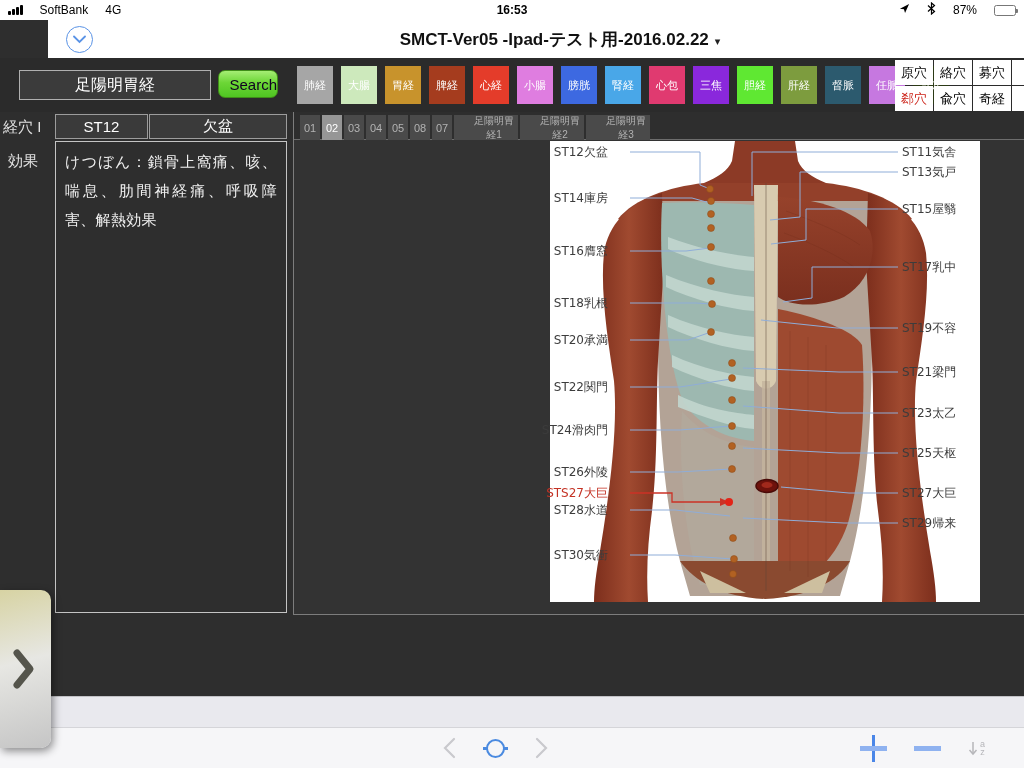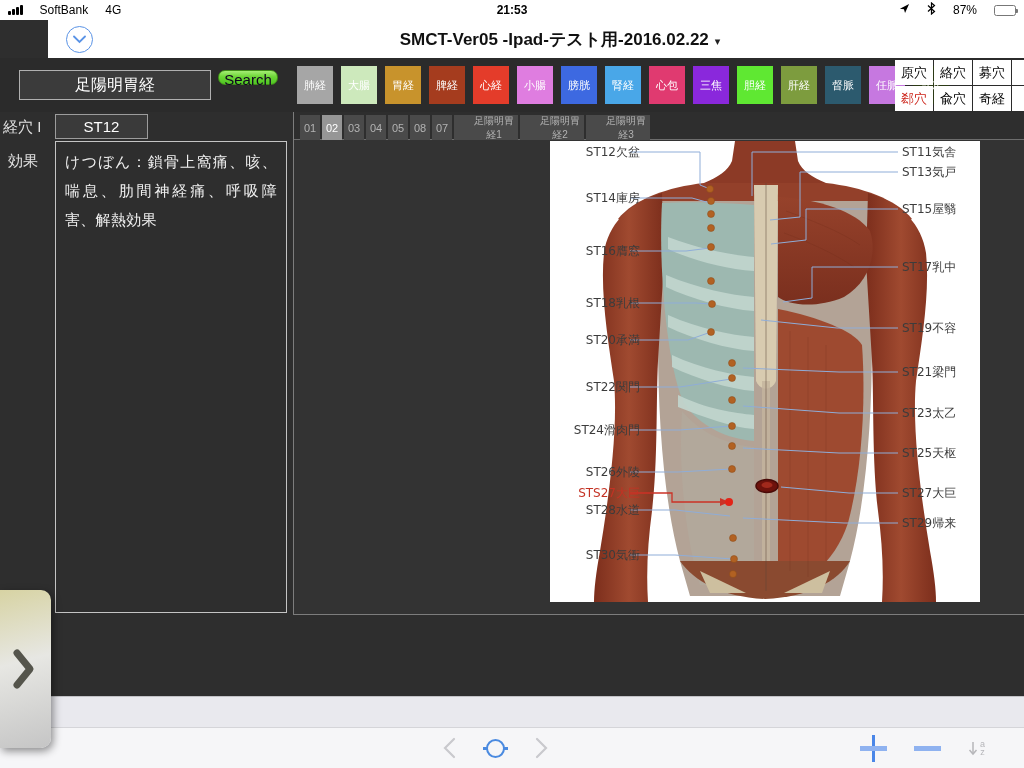--- a/index.html
+++ b/index.html
@@ -23,22 +23,22 @@
   .title-bar{position:absolute;top:20px;left:0;width:1024px;height:38px;background:#fff;margin-left:48px;}
   .title-center{position:absolute;left:0;right:0;top:8px;text-align:center;font-size:17px;font-weight:bold;color:#111;}
   .title-caret{font-size:11px;margin-left:6px;color:#222;}
   .disclose-btn{position:absolute;left:18px;top:6px;width:27px;height:27px;border:1.5px solid #5a93e6;border-radius:50%;
     background:#fff;display:flex;align-items:center;justify-content:center;}
   .glass-btn{position:absolute;right:16px;top:4px;width:30px;height:30px;background:transparent;border:none;}
   
   .toolbar{position:absolute;top:58px;left:0;width:1024px;height:54px;background:#2b2b2b;}
   .search-input{position:absolute;left:19px;top:12px;width:192px;height:30px;background:#3b3b3b;
     border:1px solid #b0b0b0;color:#fff;font-size:16px;text-align:center;font-family:inherit;}
-  .search-btn{position:absolute;left:218px;top:12px;width:60px;height:15px;border:1px solid #3f8d18;border-radius:7px;
-    background:linear-gradient(#a5ed74,#6cd636 45%,#4fc522);color:#102;font-size:15px;font-family:inherit;}
+  .search-btn{position:absolute;left:218px;top:12px;width:60px;height:28px;border:1px solid #3f8d18;border-radius:7px;
+    background:linear-gradient(#a5ed74,#6cd636 45%,#4fc522);color:#102;font-size:15px;font-family:inherit;text-align:right;}
   .meridian-row{position:absolute;left:297px;top:8px;display:flex;gap:8px;}
   .mbtn{width:36px;height:38px;border:none;font-size:11px;font-family:inherit;
     display:flex;align-items:center;justify-content:center;cursor:pointer;}
   .acu-grid{position:absolute;left:895px;top:2px;display:grid;grid-template-columns:repeat(4,38px);grid-auto-rows:25px;gap:1px;width:155px;}
   .abtn{background:#fff;border:none;font-size:13px;font-family:inherit;color:#000;
     display:flex;align-items:center;justify-content:center;}
   
   .left-panel{position:absolute;left:0;top:112px;width:290px;height:503px;background:#2e2e2e;}
   .lp-section{position:absolute;left:3px;top:6px;font-size:15px;color:#e2e2e2;}
   .code-box{position:absolute;left:55px;top:2px;width:93px;height:25px;background:#3a3a3a;border:1px solid #9c9c9c;
@@ -56,21 +56,21 @@
   .tab{height:25px;background:#4a4a4a;color:#b3b3b3;font-size:11px;border:none;font-family:inherit;
     display:flex;align-items:center;justify-content:center;}
   .tab.num{width:20px;}
   .tab.wide{width:64px;font-size:10px;padding-left:16px;}
   .tab.selected{background:#969696;color:#fff;}
   
   .anatomy{position:absolute;left:550px;top:141px;width:430px;height:461px;background:#fff;}
   .anatomy svg.scene{position:absolute;left:0;top:0;width:430px;height:461px;}
   .lbl{position:absolute;font-size:12px;color:#3c3c3c;white-space:nowrap;line-height:16px;
     font-family:"DejaVu Sans","Liberation Sans",sans-serif;}
-  .lbl-left{right:340px;text-align:center;}
+  .lbl-left{right:372px;text-align:center;}
   .lbl-right{left:352px;text-align:left;}
   
   .side-card{position:absolute;left:0;top:590px;width:51px;height:158px;z-index:30;
     background:linear-gradient(165deg,#d7d3a3 0%,#e7e7e3 45%,#c5c5c5 100%);
     border-radius:0 10px 10px 0;box-shadow:2px 3px 8px rgba(0,0,0,.45);
     display:flex;align-items:center;border:none;}
   
   .bottom-upper{position:absolute;left:0;top:696px;width:1024px;height:31px;background:#e9e9ee;border-top:1px solid #c2c2c6;}
   .bottom-lower{position:absolute;left:0;top:727px;width:1024px;height:41px;background:#f6f6f8;border-top:1px solid #d5d5d9;}
   .nav-group{position:absolute;left:443px;top:0;height:100%;display:flex;align-items:center;gap:30px;}
@@ -93,21 +93,21 @@
   <div class="sb-left">
     <span class="sig">
       <i style="height:4px"></i>
         <i style="height:6px"></i>
         <i style="height:8px"></i>
         <i style="height:10px"></i>
     </span>
     <span>SoftBank</span>
     <span>4G</span>
   </div>
-  <div class="sb-center">21:53</div>
+  <div class="sb-center">16:53</div>
   <div class="sb-right">
     <span>
       <svg width="11" height="11" viewBox="0 0 12 12">
           <path d="M11,1 L1,6.2 L5.4,6.9 L6.6,11 Z" fill="#000"></path>
         </svg>
     </span>
     <span>
       <svg width="9" height="13" viewBox="0 0 9 13">
           <path d="M1,3.5 L7.5,9.5 L4.5,12 L4.5,1 L7.5,3.5 L1,9.5" stroke="#000" fill="none" stroke-width="1.2"></path>
         </svg>
@@ -161,20 +161,21 @@
     <button class="abtn">原穴</button><button class="abtn">絡穴</button><button class="abtn">募穴</button><button class="abtn">交</button></div>
     <div style="display:contents">
       
     <button class="abtn" style="color: rgb(204, 34, 24);">郄穴</button><button class="abtn">兪穴</button><button class="abtn">奇経</button><button class="abtn">四</button></div>
   </div>
 </div>
 
 <div class="left-panel">
   <div class="lp-section">経穴 I</div>
   <div class="code-box">ST12</div>
+  <div class="name-box">欠盆</div>
   <div class="lp-effect-label">効果</div>
   <div class="effect-box">けつぼん：鎖骨上窩痛、咳、喘息、肋間神経痛、呼吸障害、解熱効果</div>
 </div>
 
 <div class="main-panel">
   <div class="tab-strip">
 
   <button class="tab num">01</button>
       <button class="tab selected num">02</button>
       <button class="tab num">03</button>

